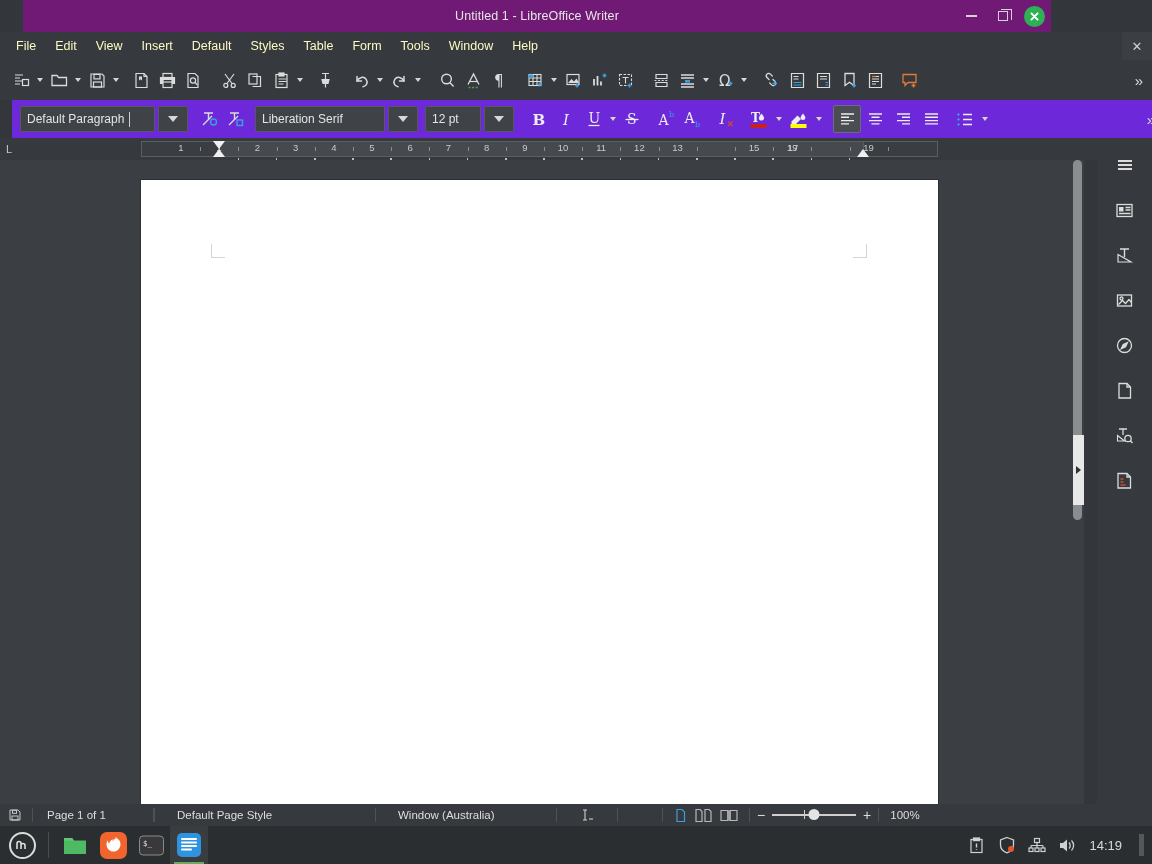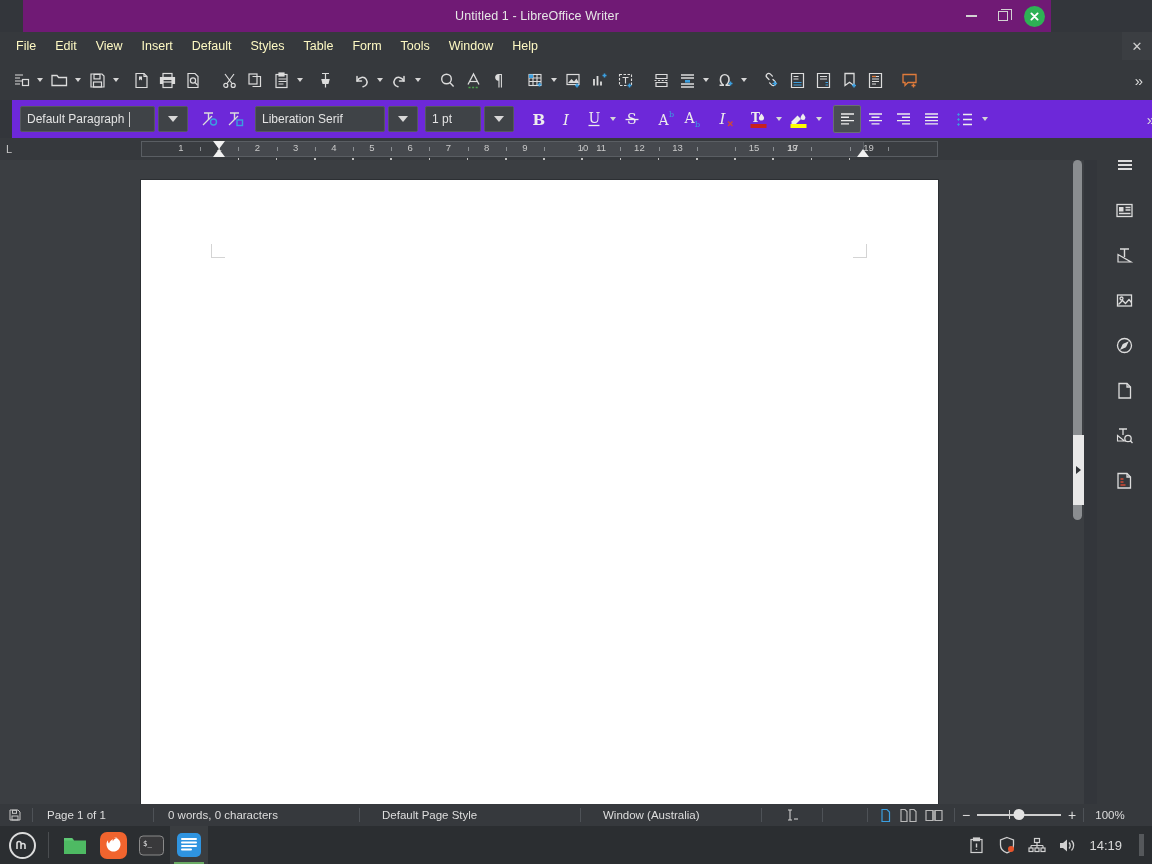--- a/index.html
+++ b/index.html
@@ -575,21 +575,21 @@
     </div>
     <div class="combo" style="width:30px">
       <div class="drop" style="width:100%;border-left:none">
           <i></i>
         </div>
     </div>
 
     <div class="tb-gap" style="width:4px"></div>
 
     <div class="combo" style="width:56px">
-      <div class="val" title="Font Size">1 pt</div>
+      <div class="val" title="Font Size">12 pt</div>
     </div>
     <div class="combo" style="width:30px">
       <div class="drop" style="width:100%;border-left:none">
           <i></i>
         </div>
     </div>
 
     <div class="tb-gap" style="width:6px"></div>
 
     <div class="tb-btn" style="min-width:30px">
@@ -730,21 +730,21 @@
         <div class="num" style="left: 231px;">5</div>
         <div class="tick" style="left: 250.1px;"></div>
         <div class="num" style="left: 269.2px;">6</div>
         <div class="tick" style="left: 288.3px;"></div>
         <div class="num" style="left: 307.4px;">7</div>
         <div class="tick" style="left: 326.5px;"></div>
         <div class="num" style="left: 345.6px;">8</div>
         <div class="tick" style="left: 364.7px;"></div>
         <div class="num" style="left: 383.8px;">9</div>
         <div class="tick" style="left: 402.9px;"></div>
-        <div class="num" style="left: 442px;">10</div>
+        <div class="num" style="left: 422px;">10</div>
         <div class="tick" style="left: 441.1px;"></div>
         <div class="num" style="left: 460.2px;">11</div>
         <div class="tick" style="left: 479.3px;"></div>
         <div class="num" style="left: 498.4px;">12</div>
         <div class="tick" style="left: 517.5px;"></div>
         <div class="num" style="left: 536.6px;">13</div>
         <div class="tick" style="left: 555.7px;"></div>
         <div class="num" style="left: 574.8px; margin-top: 24px;">14</div>
         <div class="tick" style="left: 593.9px;"></div>
         <div class="num" style="left: 613px;">15</div>
@@ -861,21 +861,20 @@
       <svg width="14" height="14" viewBox="0 0 14 14" fill="none" stroke="#c8c8c8" stroke-width="1">
         <path d="M2 2h8l2 2v8H2z"></path>
           <rect x="4.5" y="2.3" width="4" height="3"></rect>
           <rect x="4" y="8" width="6" height="4"></rect>
       </svg>
     </div>
     <div style="width:10px"></div>
     <div class="sb-sep"></div>
     <div class="st-cell" style="width:120px;padding-left:14px">Page 1 of 1</div>
     <div class="sb-sep"></div>
-    <div class="st-cell" style="width:205px;padding-left:14px">0 words, 0 characters</div>
     <div class="sb-sep"></div>
     <div class="st-cell" style="width:220px;padding-left:22px">Default Page Style</div>
     <div class="sb-sep"></div>
     <div class="st-cell" style="width:180px;padding-left:22px">Window (Australia)</div>
     <div class="sb-sep"></div>
     <div class="st-cell" style="width:60px;justify-content:center">
       <svg width="16" height="14" viewBox="0 0 16 14" stroke="#d0d0d0" stroke-width="1.1" fill="none">
         <path d="M4 2h4M6 2v10M4 12h4"></path>
           <path d="M10 11h4"></path>
       </svg>

